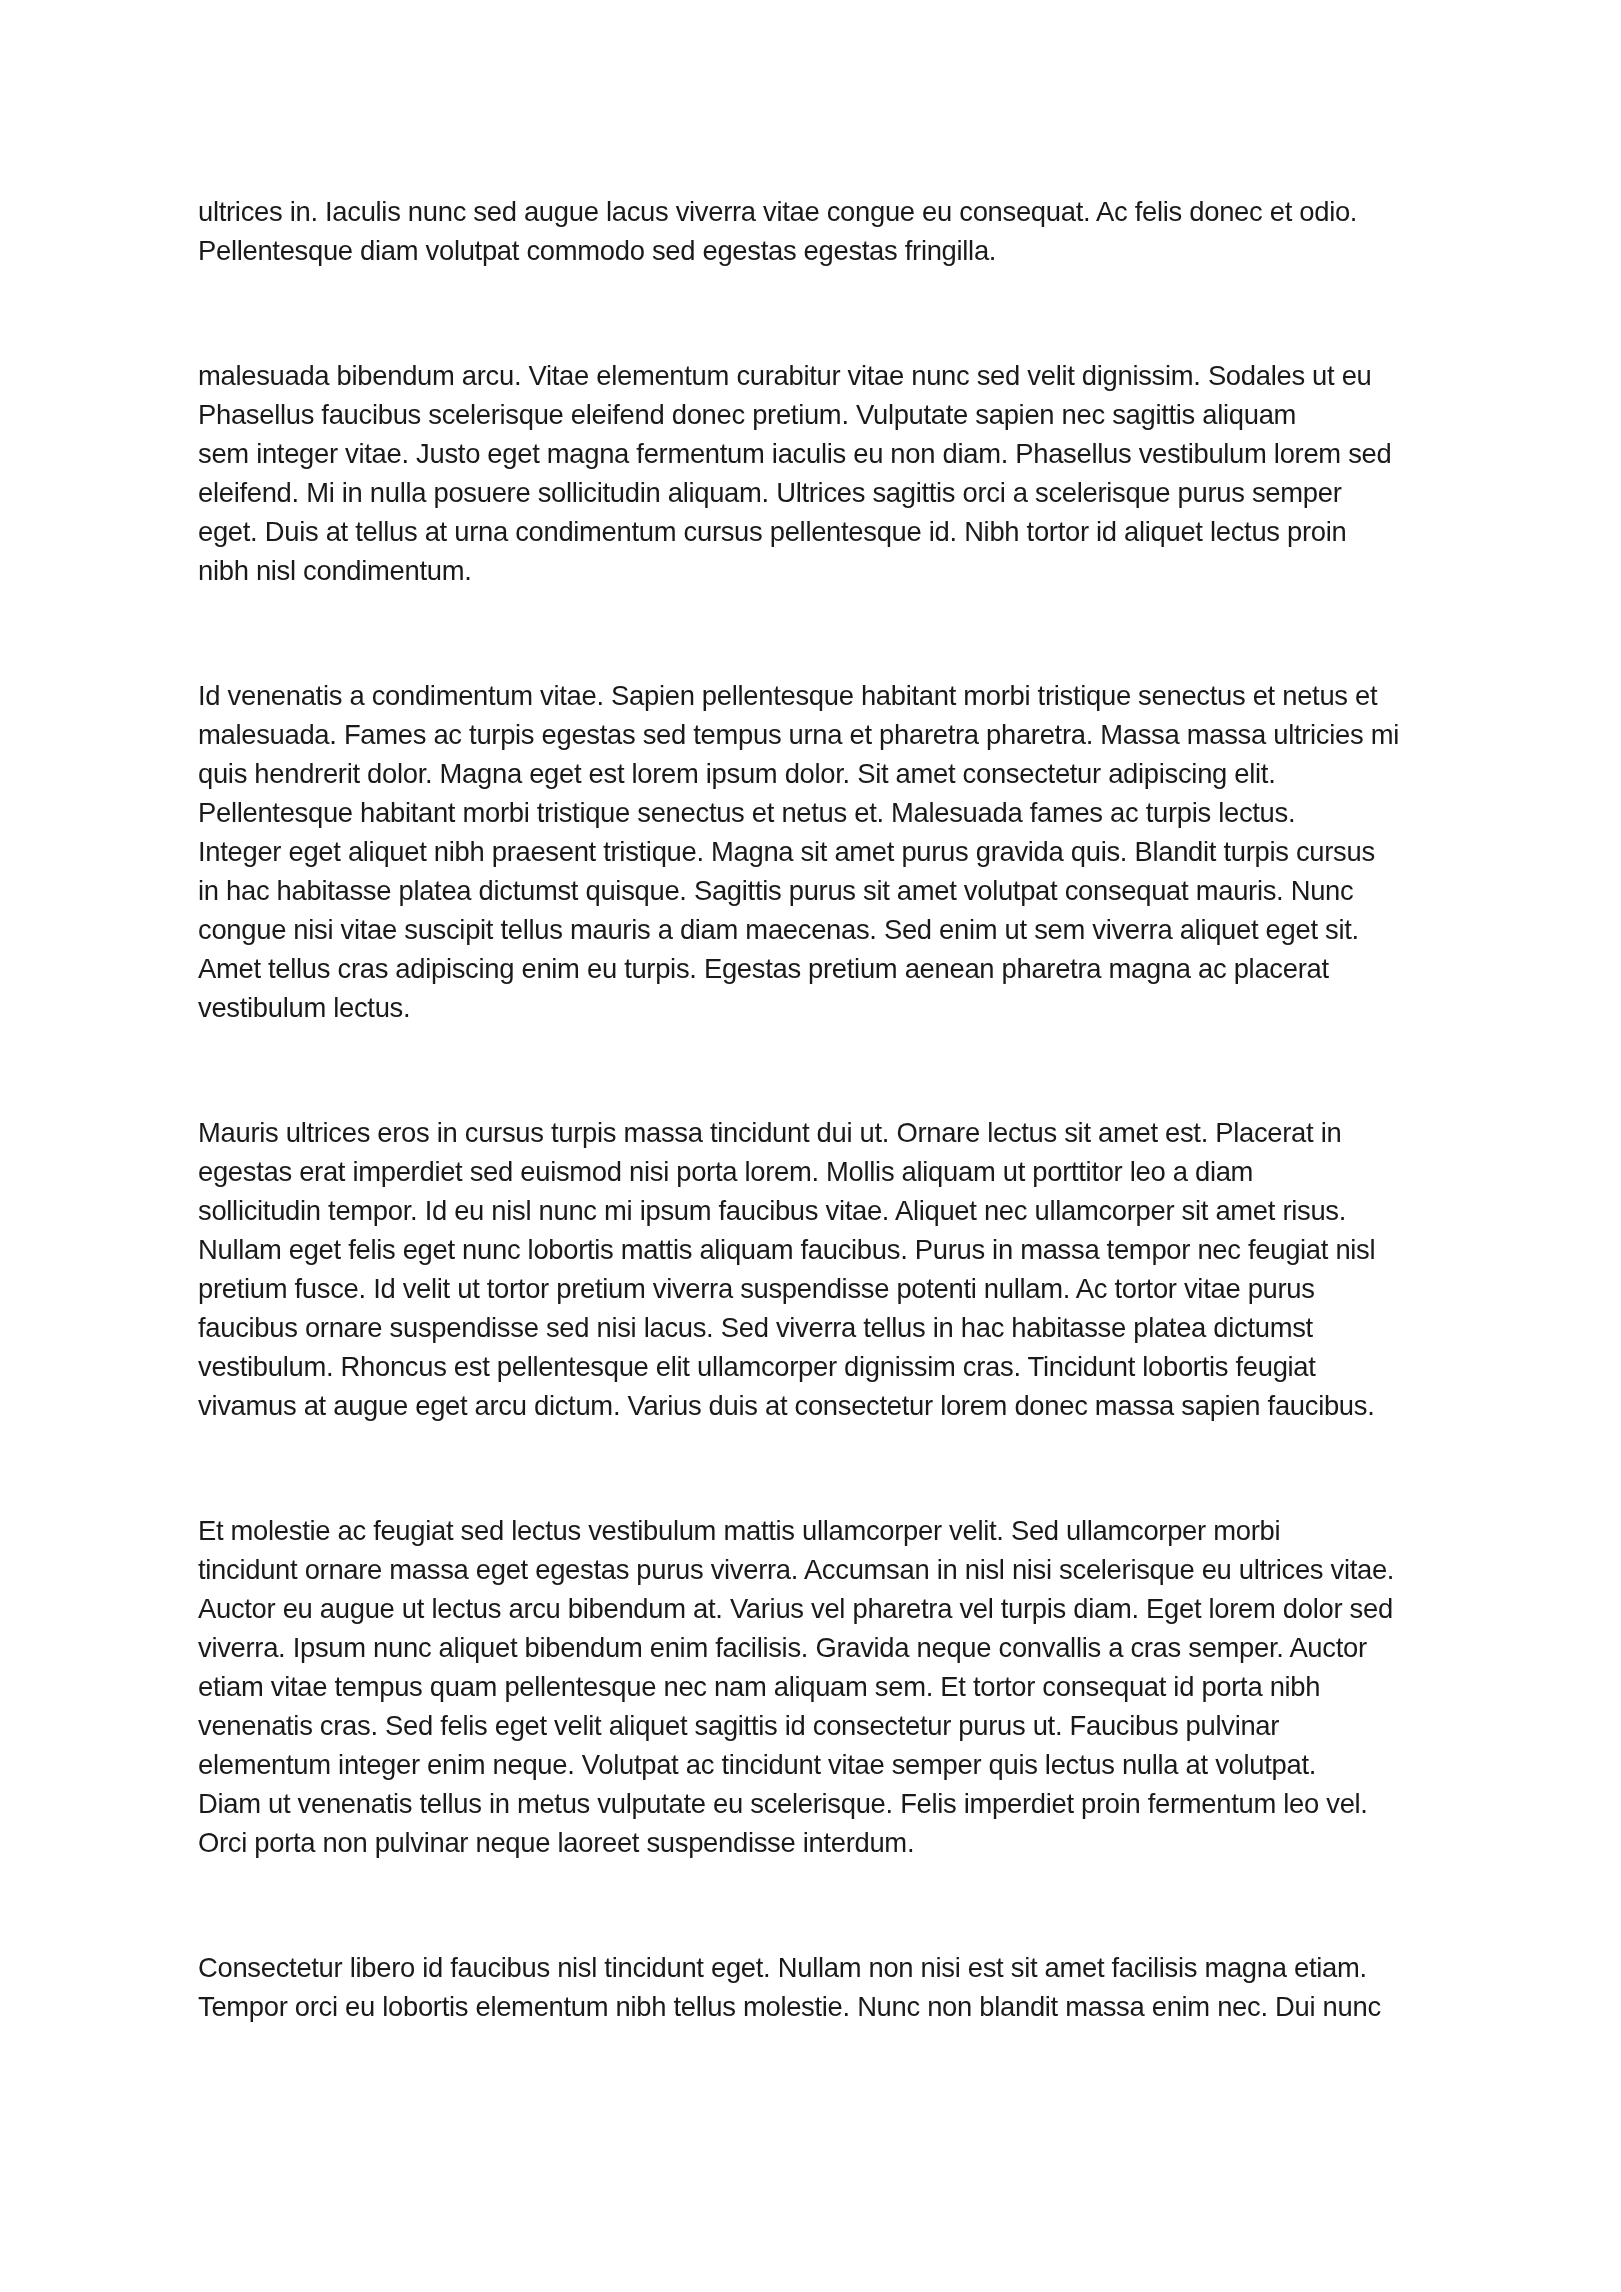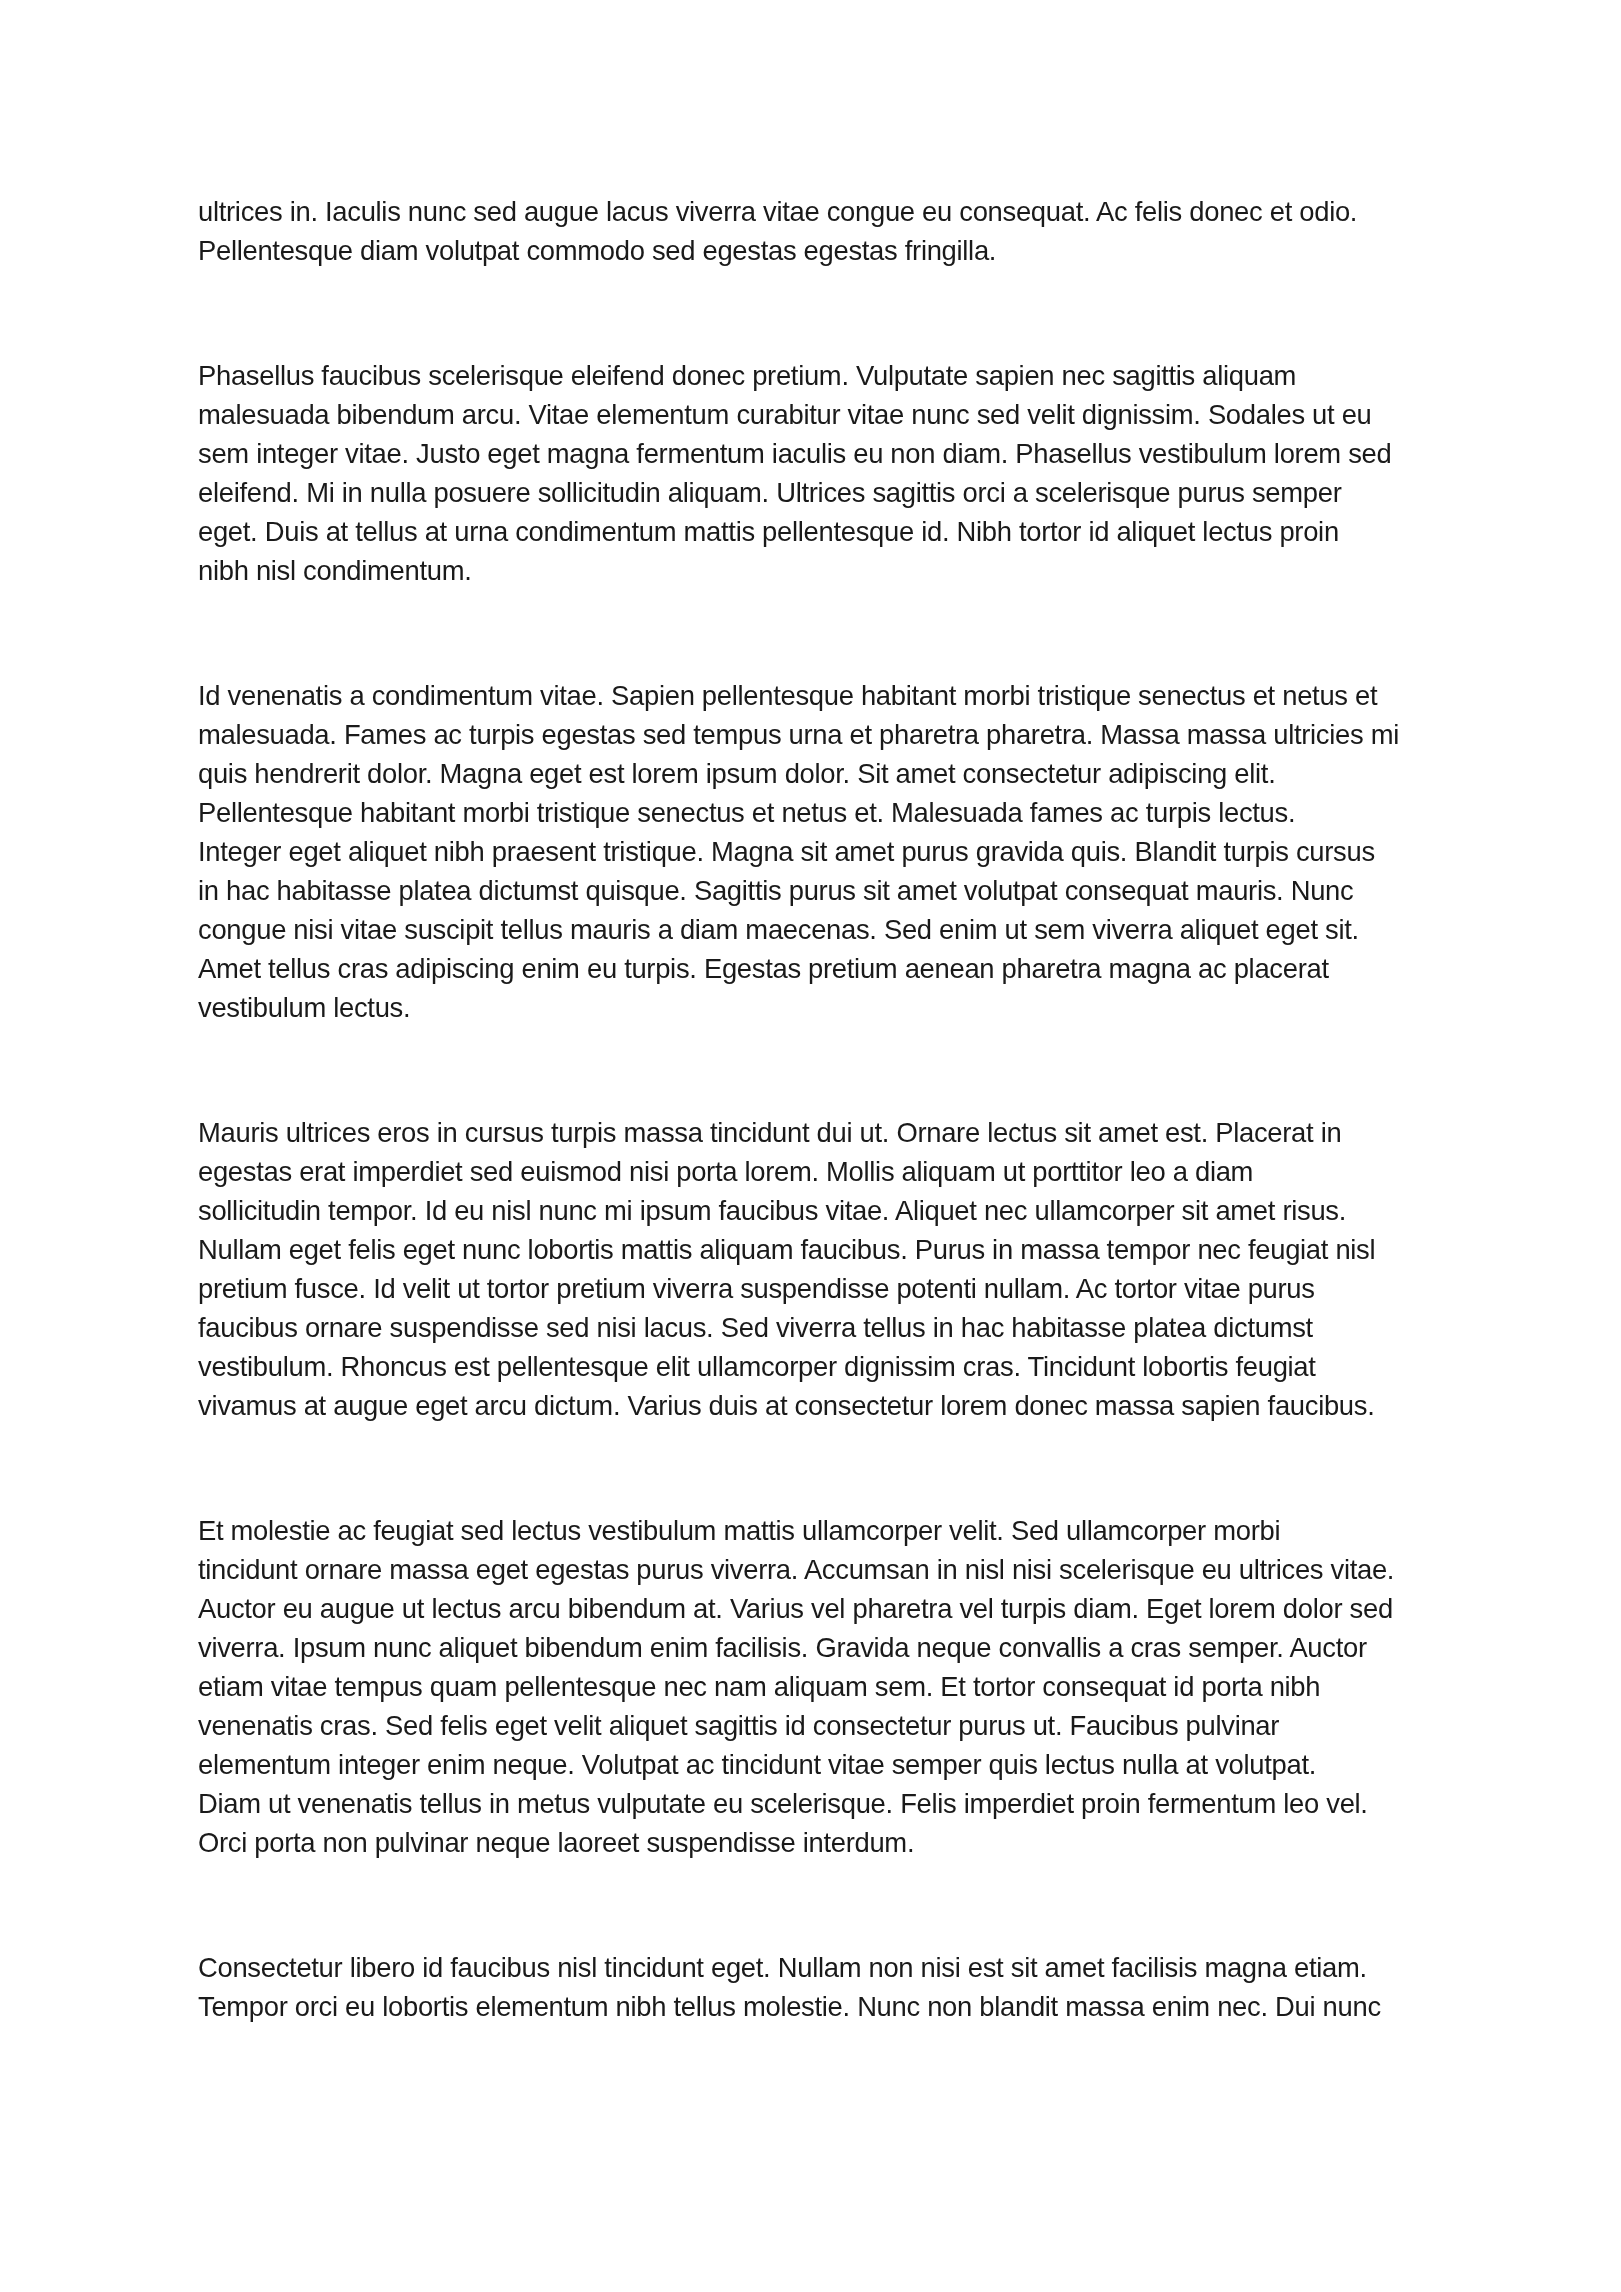--- a/index.html
+++ b/index.html
@@ -38,25 +38,25 @@
 <body>
 
 <div class="page" style="color: rgb(26, 26, 26); background: rgb(255, 255, 255);">
 
   <div class="paragraph">
     <span class="line">ultrices in. Iaculis nunc sed augue lacus viverra vitae congue eu consequat. Ac felis donec et odio.</span>
     <span class="line">Pellentesque diam volutpat commodo sed egestas egestas fringilla.</span>
   </div>
 
   <div class="paragraph">
+    <span class="line">malesuada bibendum arcu. Vitae elementum curabitur vitae nunc sed velit dignissim. Sodales ut eu</span>
     <span class="line">Phasellus faucibus scelerisque eleifend donec pretium. Vulputate sapien nec sagittis aliquam</span>
-    <span class="line">malesuada bibendum arcu. Vitae elementum curabitur vitae nunc sed velit dignissim. Sodales ut eu</span>
     <span class="line">sem integer vitae. Justo eget magna fermentum iaculis eu non diam. Phasellus vestibulum lorem sed</span>
     <span class="line">eleifend. Mi in nulla posuere sollicitudin aliquam. Ultrices sagittis orci a scelerisque purus semper</span>
-    <span class="line">eget. Duis at tellus at urna condimentum mattis pellentesque id. Nibh tortor id aliquet lectus proin</span>
+    <span class="line">eget. Duis at tellus at urna condimentum cursus pellentesque id. Nibh tortor id aliquet lectus proin</span>
     <span class="line">nibh nisl condimentum.</span>
   </div>
 
   <div class="paragraph">
     <span class="line">Id venenatis a condimentum vitae. Sapien pellentesque habitant morbi tristique senectus et netus et</span>
     <span class="line">malesuada. Fames ac turpis egestas sed tempus urna et pharetra pharetra. Massa massa ultricies mi</span>
     <span class="line">quis hendrerit dolor. Magna eget est lorem ipsum dolor. Sit amet consectetur adipiscing elit.</span>
     <span class="line">Pellentesque habitant morbi tristique senectus et netus et. Malesuada fames ac turpis lectus.</span>
     <span class="line">Integer eget aliquet nibh praesent tristique. Magna sit amet purus gravida quis. Blandit turpis cursus</span>
     <span class="line">in hac habitasse platea dictumst quisque. Sagittis purus sit amet volutpat consequat mauris. Nunc</span>

